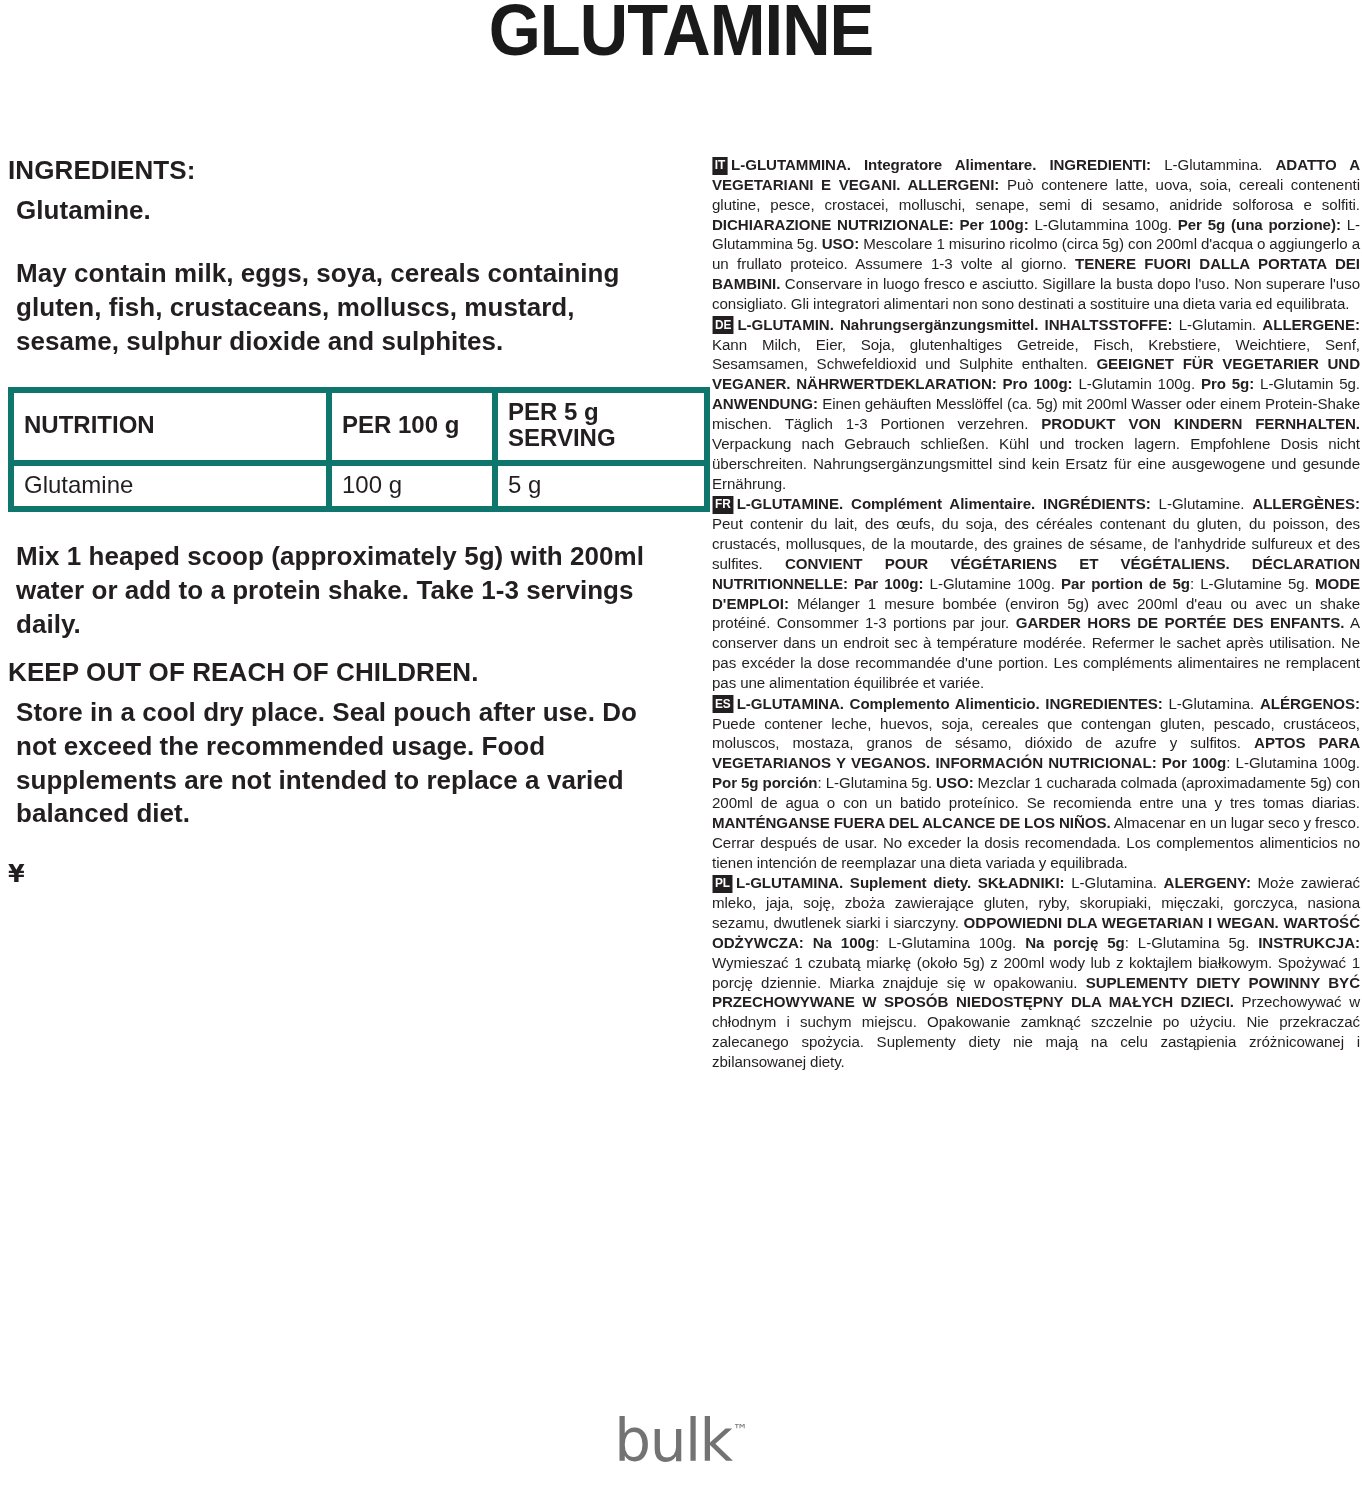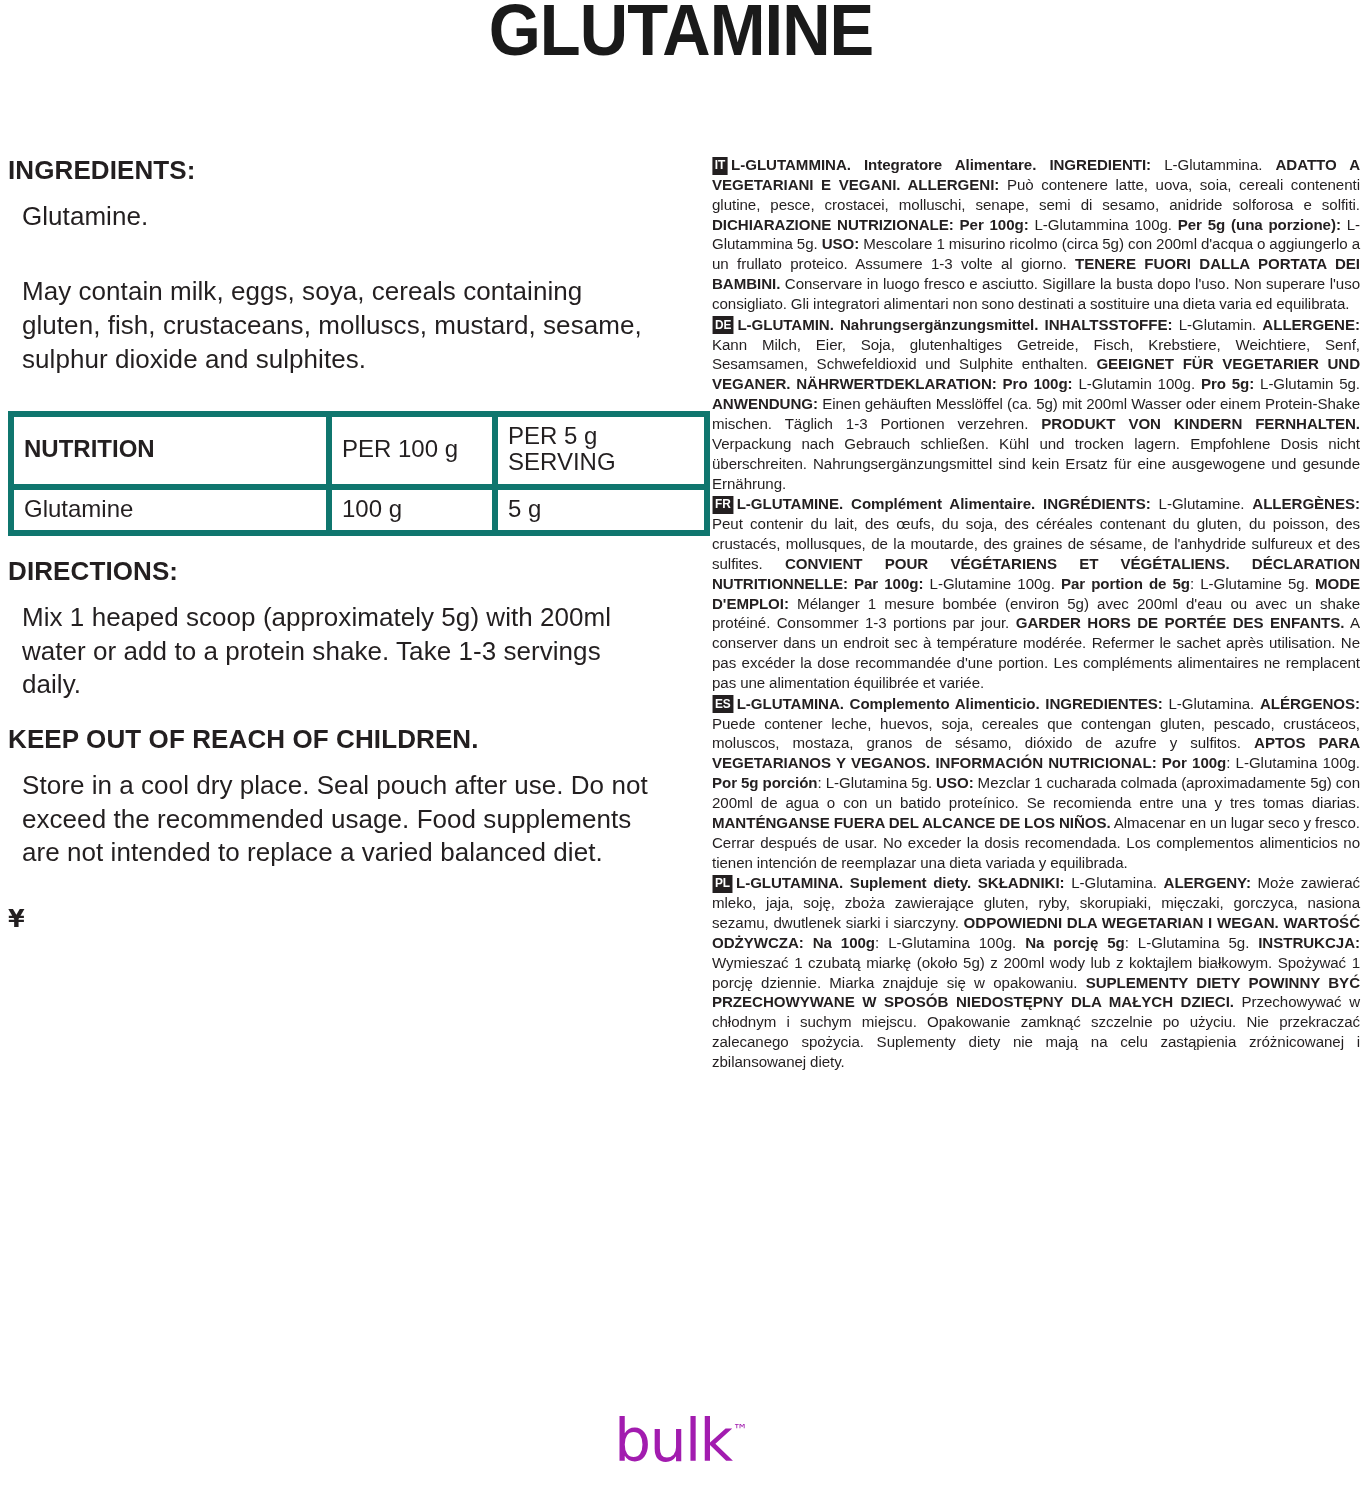--- a/index.html
+++ b/index.html
@@ -59,23 +59,23 @@
   
   .sec-head {
     font-size: 26px;
     font-weight: bold;
     line-height: 1.18;
     margin: 0 0 2px 0;
     letter-spacing: 0.1px;
   }
   .sec-body {
     font-size: 26px;
-    font-weight: normal;
+    font-weight: bold;
     line-height: 1.3;
-    margin: 14px;
+    margin: 8px;
     letter-spacing: 0.05px;
   }
   .gap-lg { height: 20px; }
   .gap-md { height: 14px; }
   .gap-sm { height: 8px; }
 
   
   .nutrition-table {
     border-collapse: collapse;
     width: 618px;
@@ -90,21 +90,21 @@
     font-weight: normal;
     line-height: 1.1;
   }
   .nutrition-table th {
     font-weight: bold;
   }
   .col-name { width: 292px; }
   .col-100  { width: 140px; }
   .col-5    { width: 186px; border-radius: 23px; }
   .nutrition-table th.col-100,
-  .nutrition-table th.col-5 { font-weight: normal; }
+  .nutrition-table th.col-5 { font-weight: bold; }
 
   
   .veg-row {
     display: flex;
     align-items: flex-start;
     gap: 10px;
     font-size: 26px;
     line-height: 1.3;
   }
   .veg-icon {
@@ -144,21 +144,21 @@
   .brand-logo {
     position: absolute;
     left: 0;
     top: 1412px;
     width: 1362px;
     text-align: center;
     font-family: "DejaVu Sans", sans-serif;
     font-size: 58px;
     font-weight: normal;
     letter-spacing: -1.5px;
-    color: #a21caf;
+    color: #737373;
     line-height: 1;
   }
   .brand-logo .tm {
     font-size: 15px;
     vertical-align: 26px;
     letter-spacing: 0;
     margin-left: 1px;
   }
 </style>
 </head>
@@ -191,21 +191,20 @@
         <tr>
           <td>Glutamine</td>
           <td>100 g</td>
           <td>5 g</td>
         </tr>
       </tbody>
     </table>
 
     <div class="gap-lg"></div>
 
-    <div class="sec-head">DIRECTIONS:</div>
     <div class="sec-body">Mix 1 heaped scoop (approximately 5g) with 200ml water or add to a protein shake. Take 1-3 servings daily.</div>
 
     <div class="gap-sm"></div>
 
     <div class="sec-head">KEEP OUT OF REACH OF CHILDREN.</div>
     <div class="sec-body">Store in a cool dry place. Seal pouch after use. Do not exceed the recommended usage. Food supplements are not intended to replace a varied balanced diet.</div>
 
     <div class="gap-lg"></div>
 
     <div class="veg-row">

